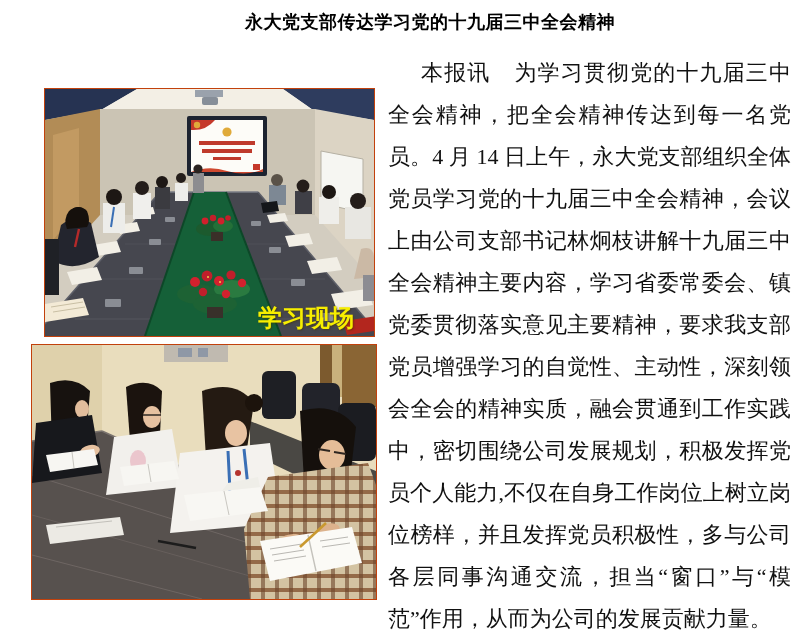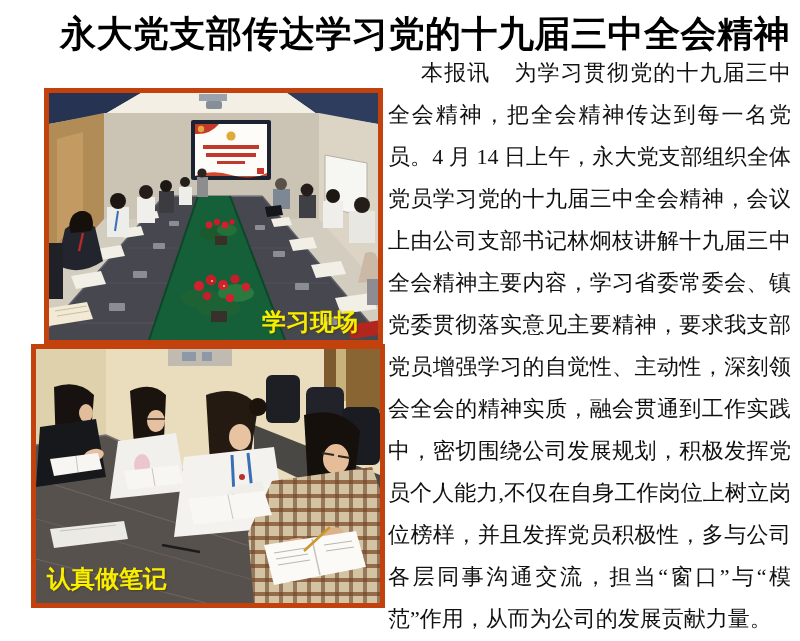--- a/index.html
+++ b/index.html
@@ -2,24 +2,24 @@
 <html><head>
 <meta charset="utf-8">
 <style>
   html,body{margin:0;padding:0;}
   body{
     width:800px;height:641px;background:#ffffff;position:relative;overflow:hidden;
     font-family:"Liberation Serif","DejaVu Serif",serif;color:#111;
   }
   .page-title{
     position:absolute;left:60px;top:10px;width:740px;height:42px;
-    font-size:36px;font-weight:bold;color:#000;
+    text-align:center;font-size:18px;font-weight:bold;color:#000;
     letter-spacing:0.5px;margin:0;
   }
-  figure{margin:0;padding:0;position:absolute;border:5px solid #c2410c;overflow:hidden;background:#4c1d95;}
+  figure{margin:0;padding:0;position:absolute;border:1px solid #c2410c;overflow:hidden;background:#4c1d95;}
   .photo-1{left:44px;top:88px;width:329px;height:247px;}
   .photo-2{left:31px;top:344px;width:344px;height:254px;}
   figure svg{display:block;width:100%;height:100%;}
   .photo-caption{
     position:absolute;margin:0;
     font-family:"Liberation Sans","DejaVu Sans",sans-serif;
     font-weight:bold;font-size:24px;color:#f7ee00;
     text-shadow:1px 1px 2px rgba(70,50,0,.55);
     white-space:nowrap;line-height:1;
   }
@@ -258,19 +258,18 @@
         <line x1="288" y1="196" x2="316" y2="192"></line>
         <line x1="290" y1="202" x2="318" y2="198"></line>
       </g>
       <line x1="268" y1="202" x2="294" y2="178" stroke="#c9992f" stroke-width="2.6"></line>
     </g>
 
     <polygon points="14,180 88,172 92,190 18,199" fill="#eceae4"></polygon>
     <line x1="24" y1="182" x2="80" y2="176" stroke="#c2c0ba" stroke-width="1"></line>
     <line x1="126" y1="196" x2="164" y2="203" stroke="#1c1c1c" stroke-width="2.6"></line>
   </svg>
-  <figcaption class="photo-caption cap-bl">认真做笔记</figcaption>
 </figure>
 
 <div class="text-col">
   <p class="body-par"><b class="lead">本报讯</b><span>为学习贯彻党的十九届三中全会精神，把全会精神传达到每一名党员。4 月 14 日上午，永大党支部组织全体党员学习党的十九届三中全会精神，会议上由公司支部书记林炯枝讲解十九届三中全会精神主要内容，学习省委常委会、镇党委贯彻落实意见主要精神，要求我支部党员增强学习的自觉性、主动性，深刻领会全会的精神实质，融会贯通到工作实践中，密切围绕公司发展规划，积极发挥党员个人能力,不仅在自身工作岗位上树立岗位榜样，并且发挥党员积极性，多与公司各层同事沟通交流，担当“窗口”与“模范”作用，从而为公司的发展贡献力量。</span></p>
   <p class="byline">文/陈敏莹</p>
 </div>
 
 </body></html>

